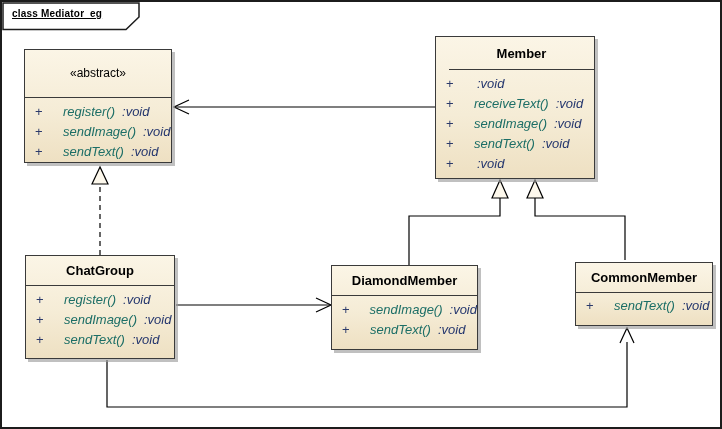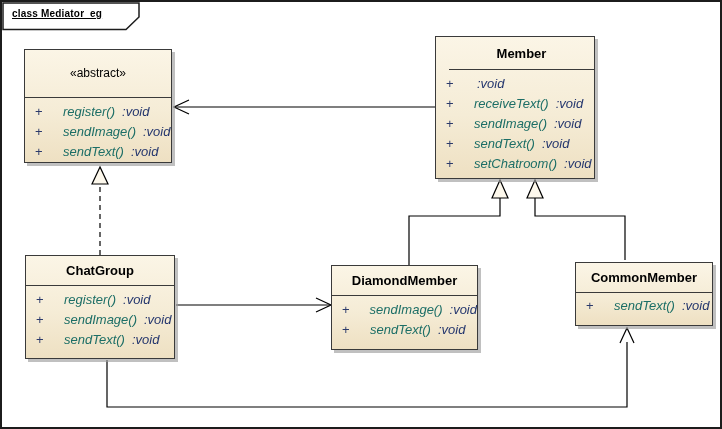--- a/index.html
+++ b/index.html
@@ -114,21 +114,20 @@
         <span class="m-name">sendImage()</span>
         <span class="m-type">:void</span>
       </div>
       <div class="m-row">
         <span class="m-vis">+</span>
         <span class="m-name">sendText()</span>
         <span class="m-type">:void</span>
       </div>
       <div class="m-row">
         <span class="m-vis">+</span>
-        <span class="m-name">setChatroom()</span>
         <span class="m-type">:void</span>
       </div>
     </div>
   </div>
 
   <div class="uml-class" style="left:23px;top:253px;width:150px;height:104px;">
     <div class="uml-head" style="height:30px;align-items:center;">
       <div class="uml-name">ChatGroup</div>
     </div>
     <div class="uml-methods">

